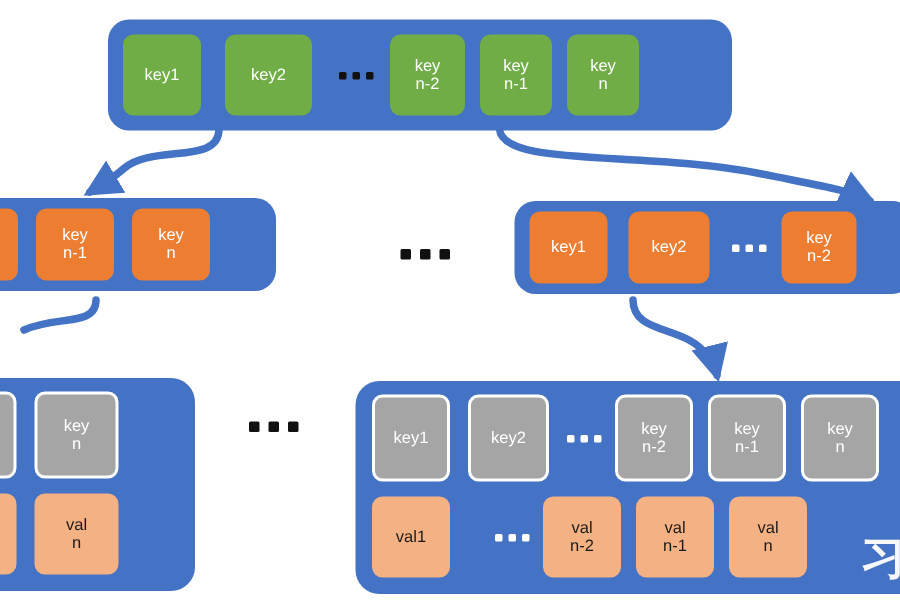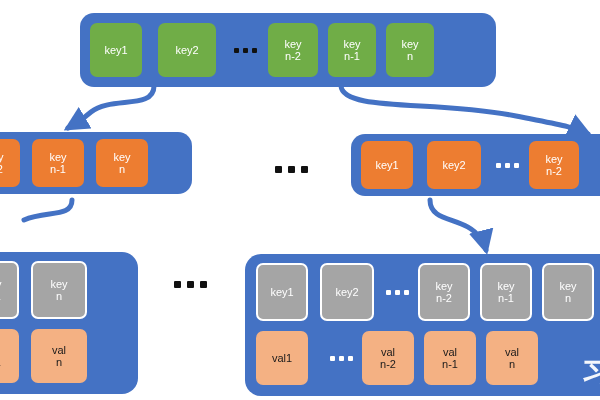--- a/index.html
+++ b/index.html
@@ -9,21 +9,21 @@
   body {
     width: 600px;
     height: 400px;
     background: #ffffff;
     font-family: "Liberation Sans", sans-serif;
     overflow: hidden;
     position: relative;
   }
   #canvas {
     position: absolute;
-    left: 16px; top: 0;
+    left: 8px; top: 0;
     width: 480px;
     height: 400px;
   }
 
   
   .node {
     position: absolute;
     background: #4472C4;
     border-radius: 14px;
     box-sizing: border-box;
@@ -213,21 +213,21 @@
           <i></i>
         </div>
       <div class="cell gray" style="width:52px; height:58px; margin-right:10px;">key
 n-2</div>
       <div class="cell gray" style="width:52px; height:58px; margin-right:10px;">key
 n-1</div>
       <div class="cell gray" style="width:52px; height:58px;">key
 n</div>
     </div>
     <div class="row" style="margin-top:4px;">
-      <div class="cell salmon" style="width:52px; height:54px; margin-right:12px;">val1</div>
+      <div class="cell salmon" style="width:52px; height:54px; margin-right:20px;">val1</div>
       <div class="ellipsis light" style="width:42px;">
           <i></i>
           <i></i>
           <i></i>
         </div>
       <div class="cell salmon" style="width:52px; height:54px; margin-right:10px;">val
 n-2</div>
       <div class="cell salmon" style="width:52px; height:54px; margin-right:10px;">val
 n-1</div>
       <div class="cell salmon" style="width:52px; height:54px;">val

